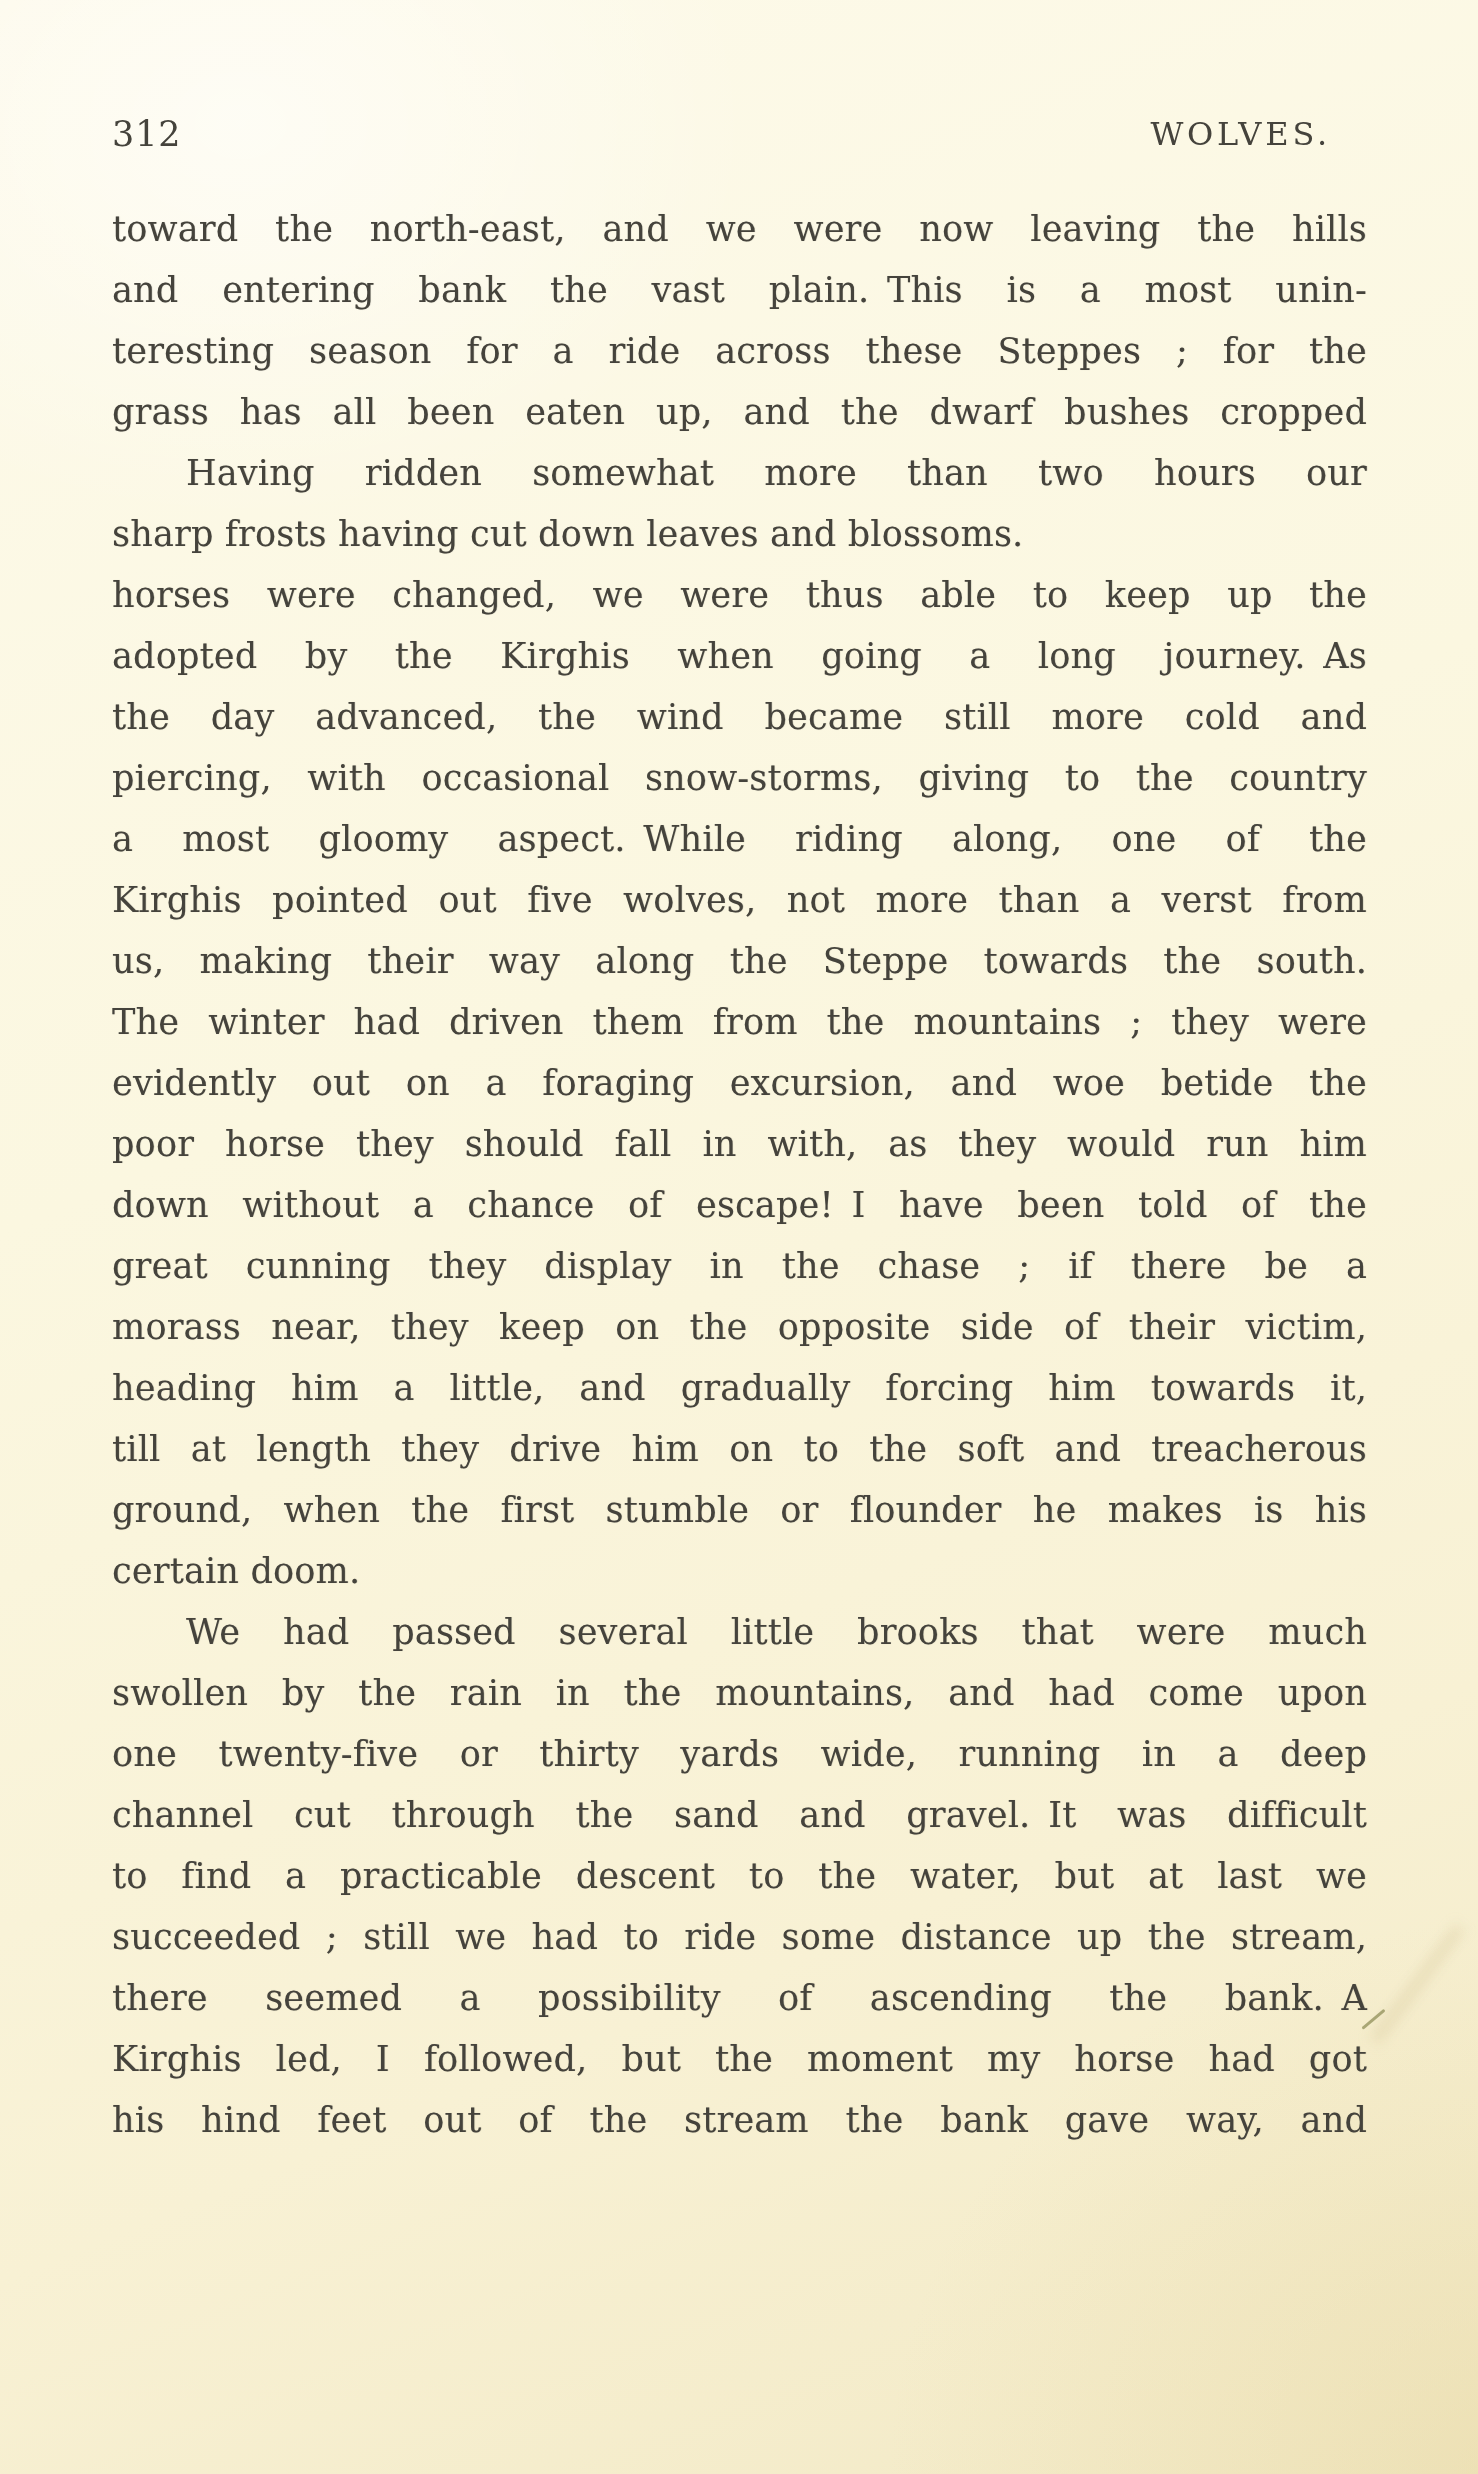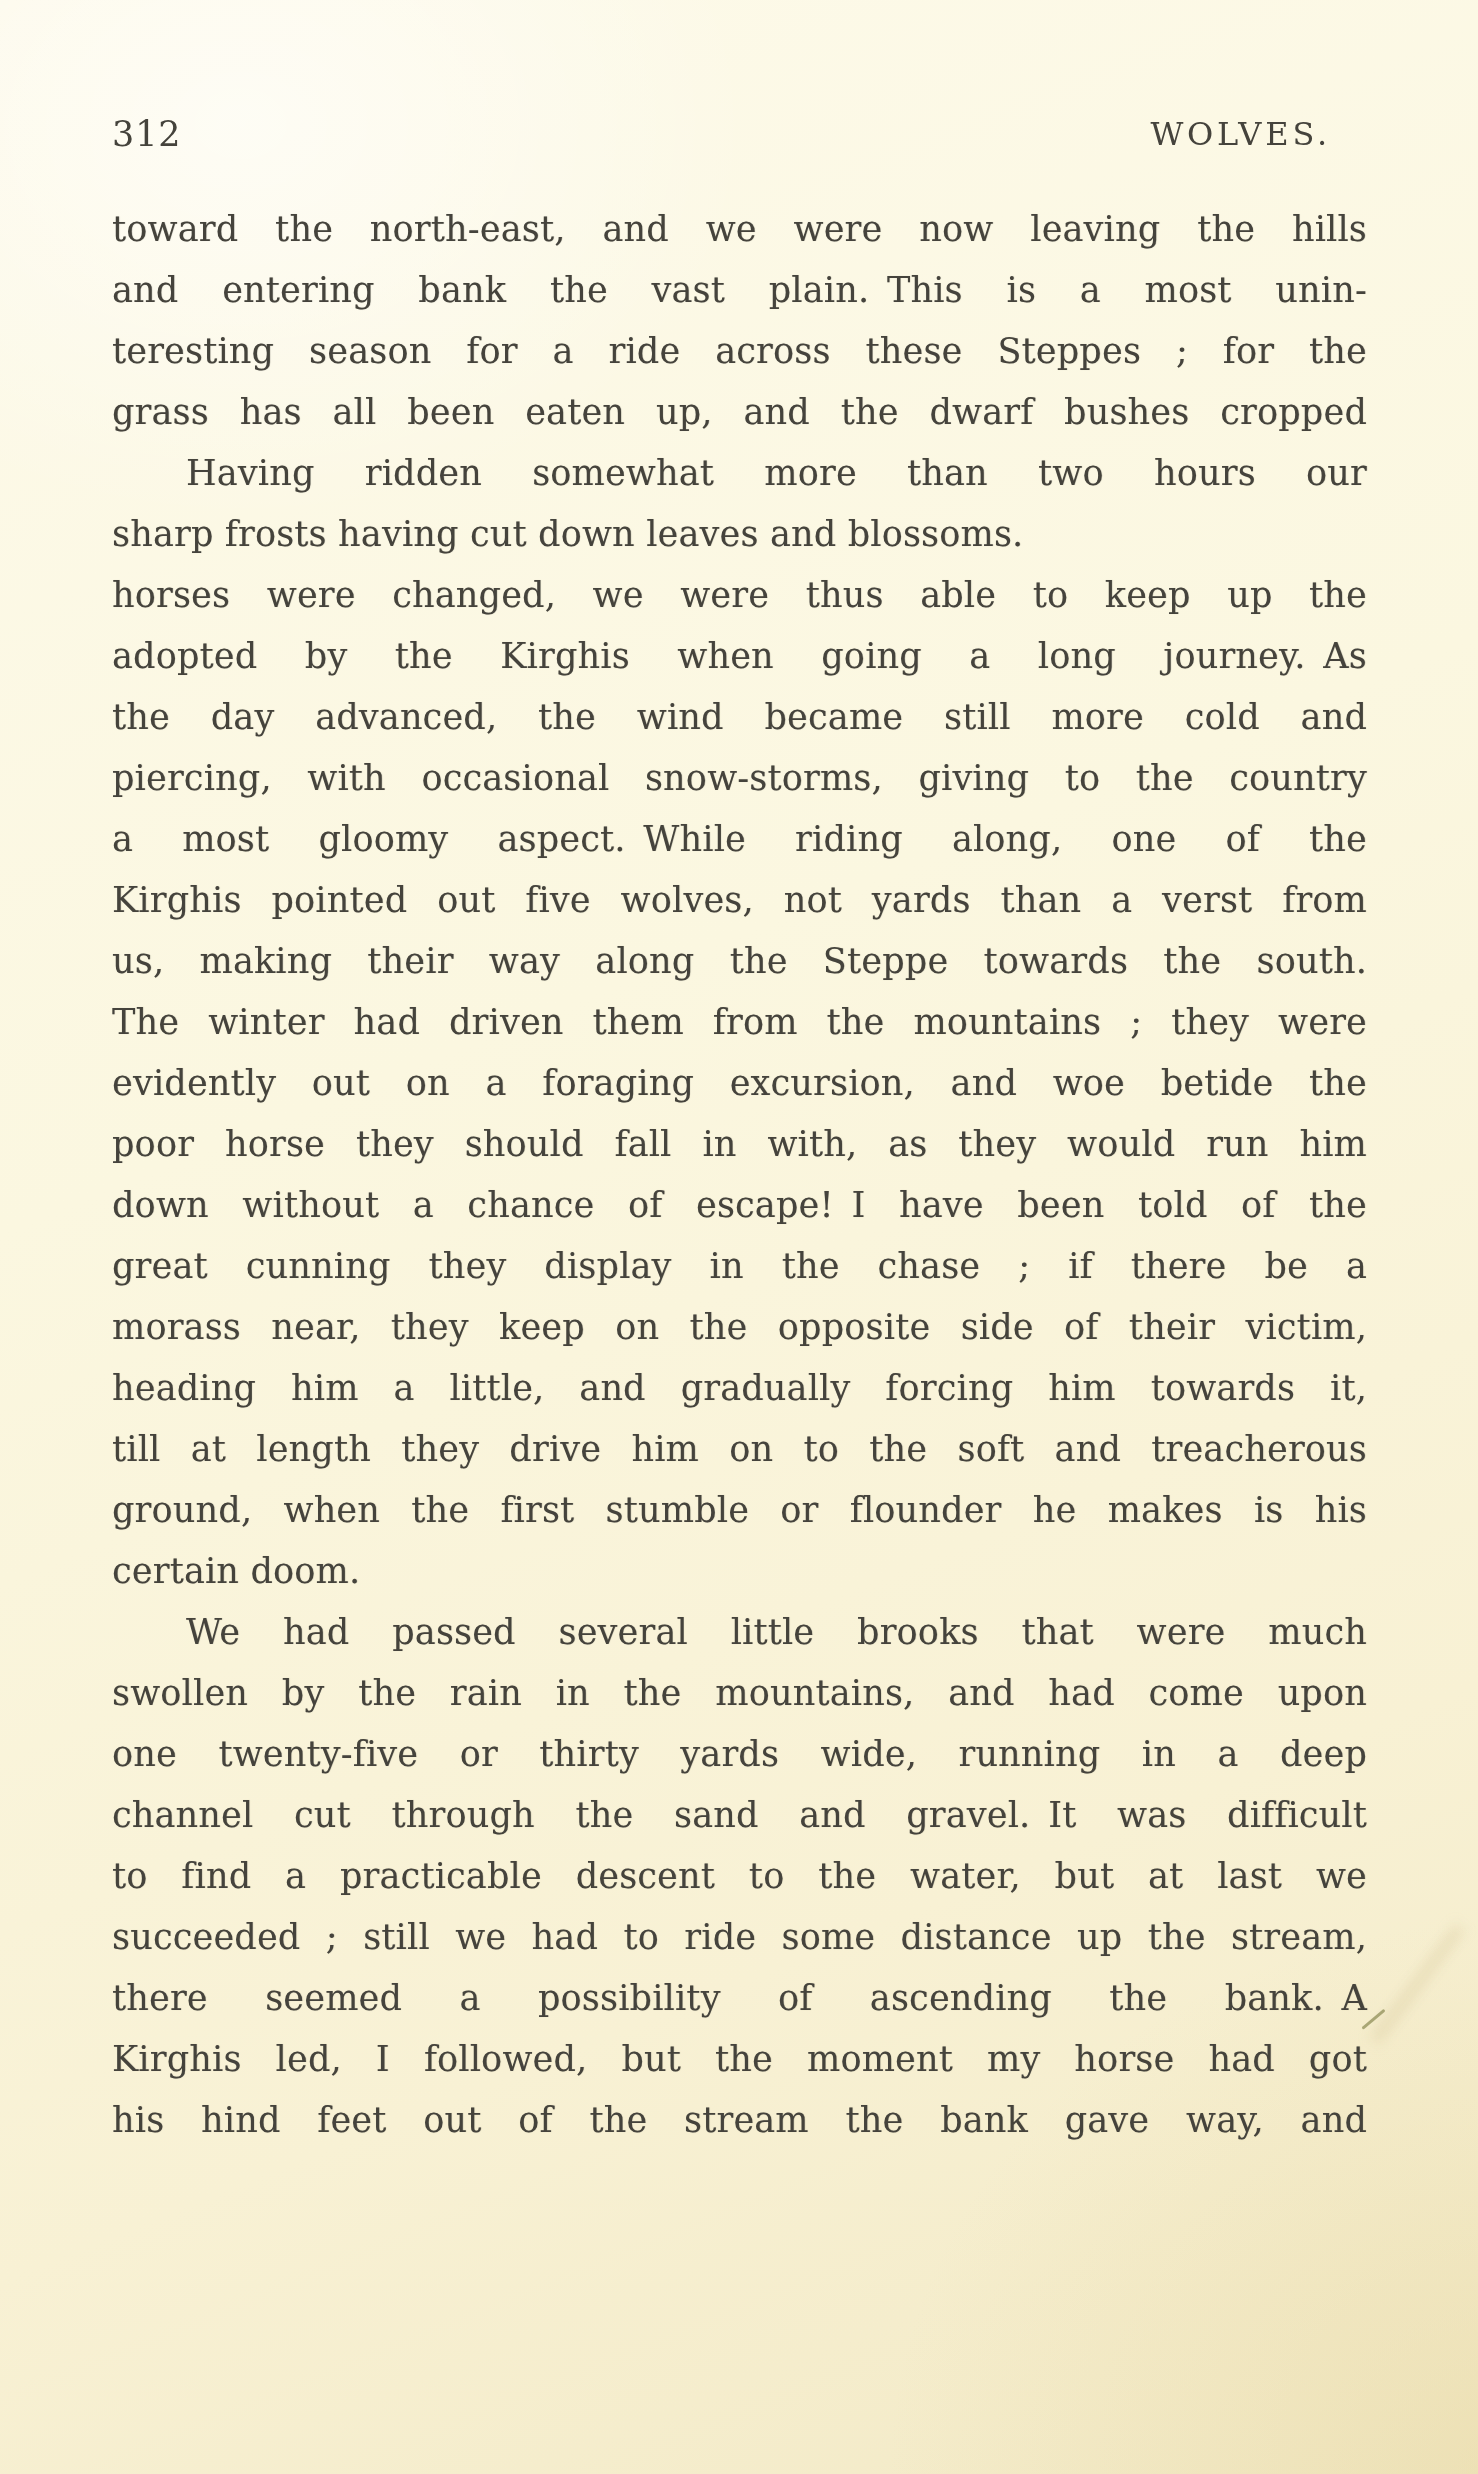--- a/index.html
+++ b/index.html
@@ -113,21 +113,21 @@
       <div class="line">and entering bank the vast plain. This is a most unin-</div>
       <div class="line">teresting season for a ride across these Steppes ; for the</div>
       <div class="line">grass has all been eaten up, and the dwarf bushes cropped</div>
       <div class="line indent">Having ridden somewhat more than two hours our</div>
       <div class="line ragged">sharp frosts having cut down leaves and blossoms.</div>
       <div class="line">horses were changed, we were thus able to keep up the</div>
       <div class="line">adopted by the Kirghis when going a long journey. As</div>
       <div class="line">the day advanced, the wind became still more cold and</div>
       <div class="line">piercing, with occasional snow-storms, giving to the country</div>
       <div class="line">a most gloomy aspect. While riding along, one of the</div>
-      <div class="line">Kirghis pointed out five wolves, not yards than a verst from</div>
+      <div class="line">Kirghis pointed out five wolves, not more than a verst from</div>
       <div class="line">us, making their way along the Steppe towards the south.</div>
       <div class="line">The winter had driven them from the mountains ; they were</div>
       <div class="line">evidently out on a foraging excursion, and woe betide the</div>
       <div class="line">poor horse they should fall in with, as they would run him</div>
       <div class="line">down without a chance of escape! I have been told of the</div>
       <div class="line">great cunning they display in the chase ; if there be a</div>
       <div class="line">morass near, they keep on the opposite side of their victim,</div>
       <div class="line">heading him a little, and gradually forcing him towards it,</div>
       <div class="line">till at length they drive him on to the soft and treacherous</div>
       <div class="line">ground, when the first stumble or flounder he makes is his</div>

